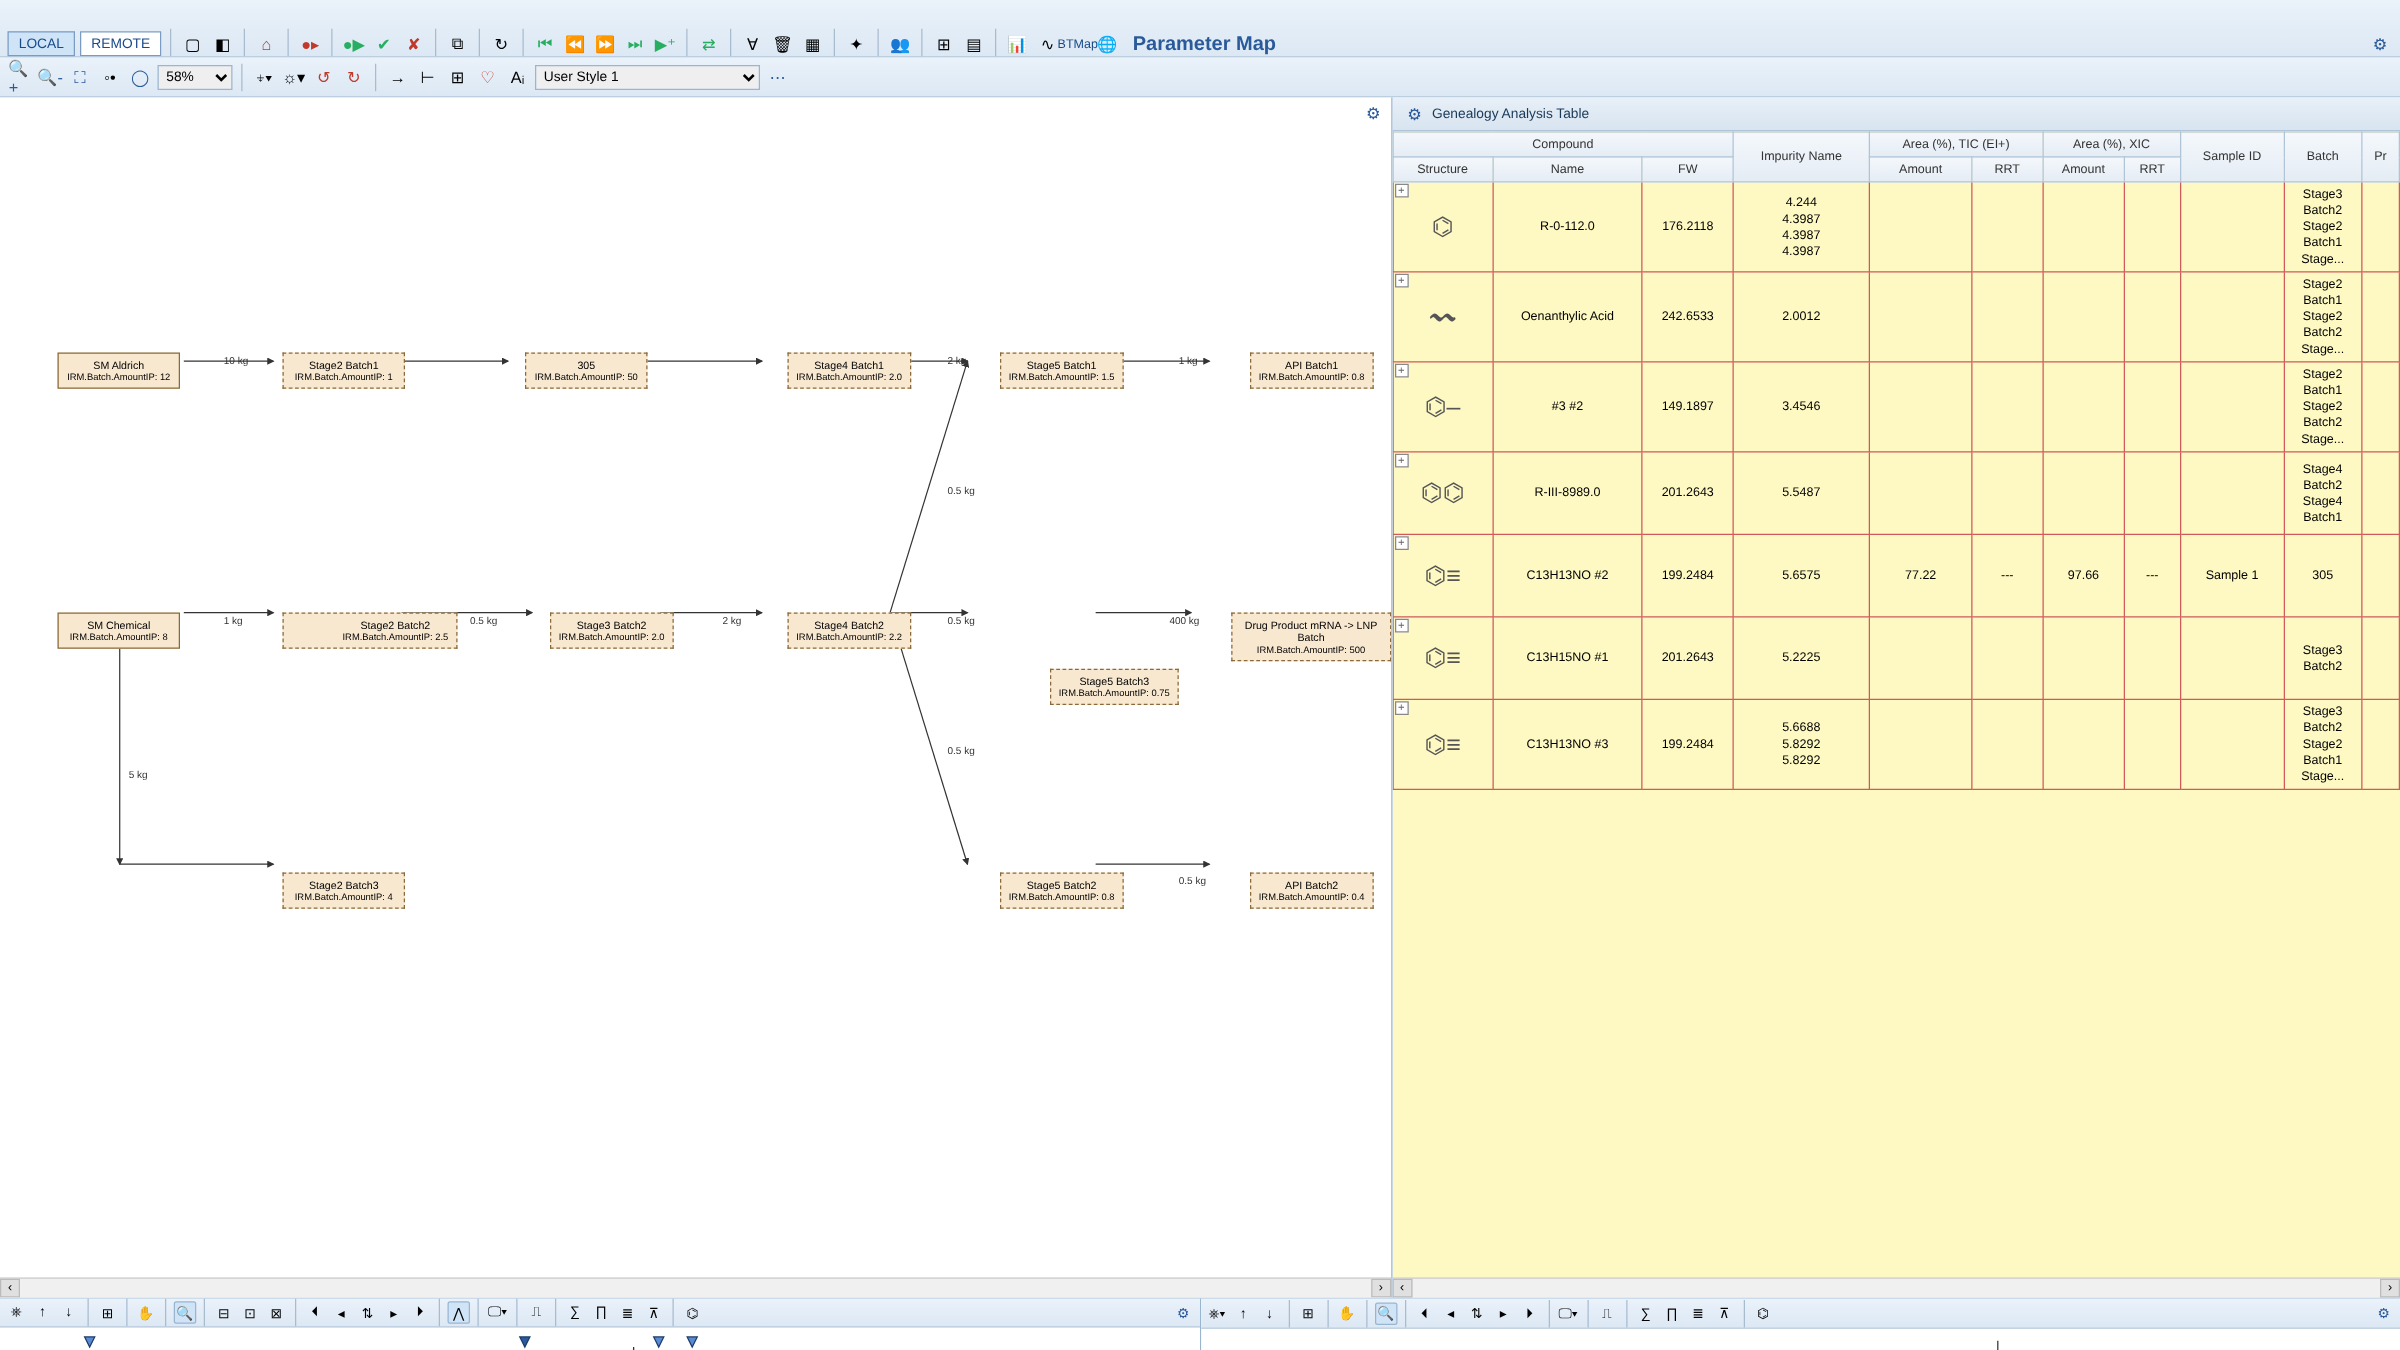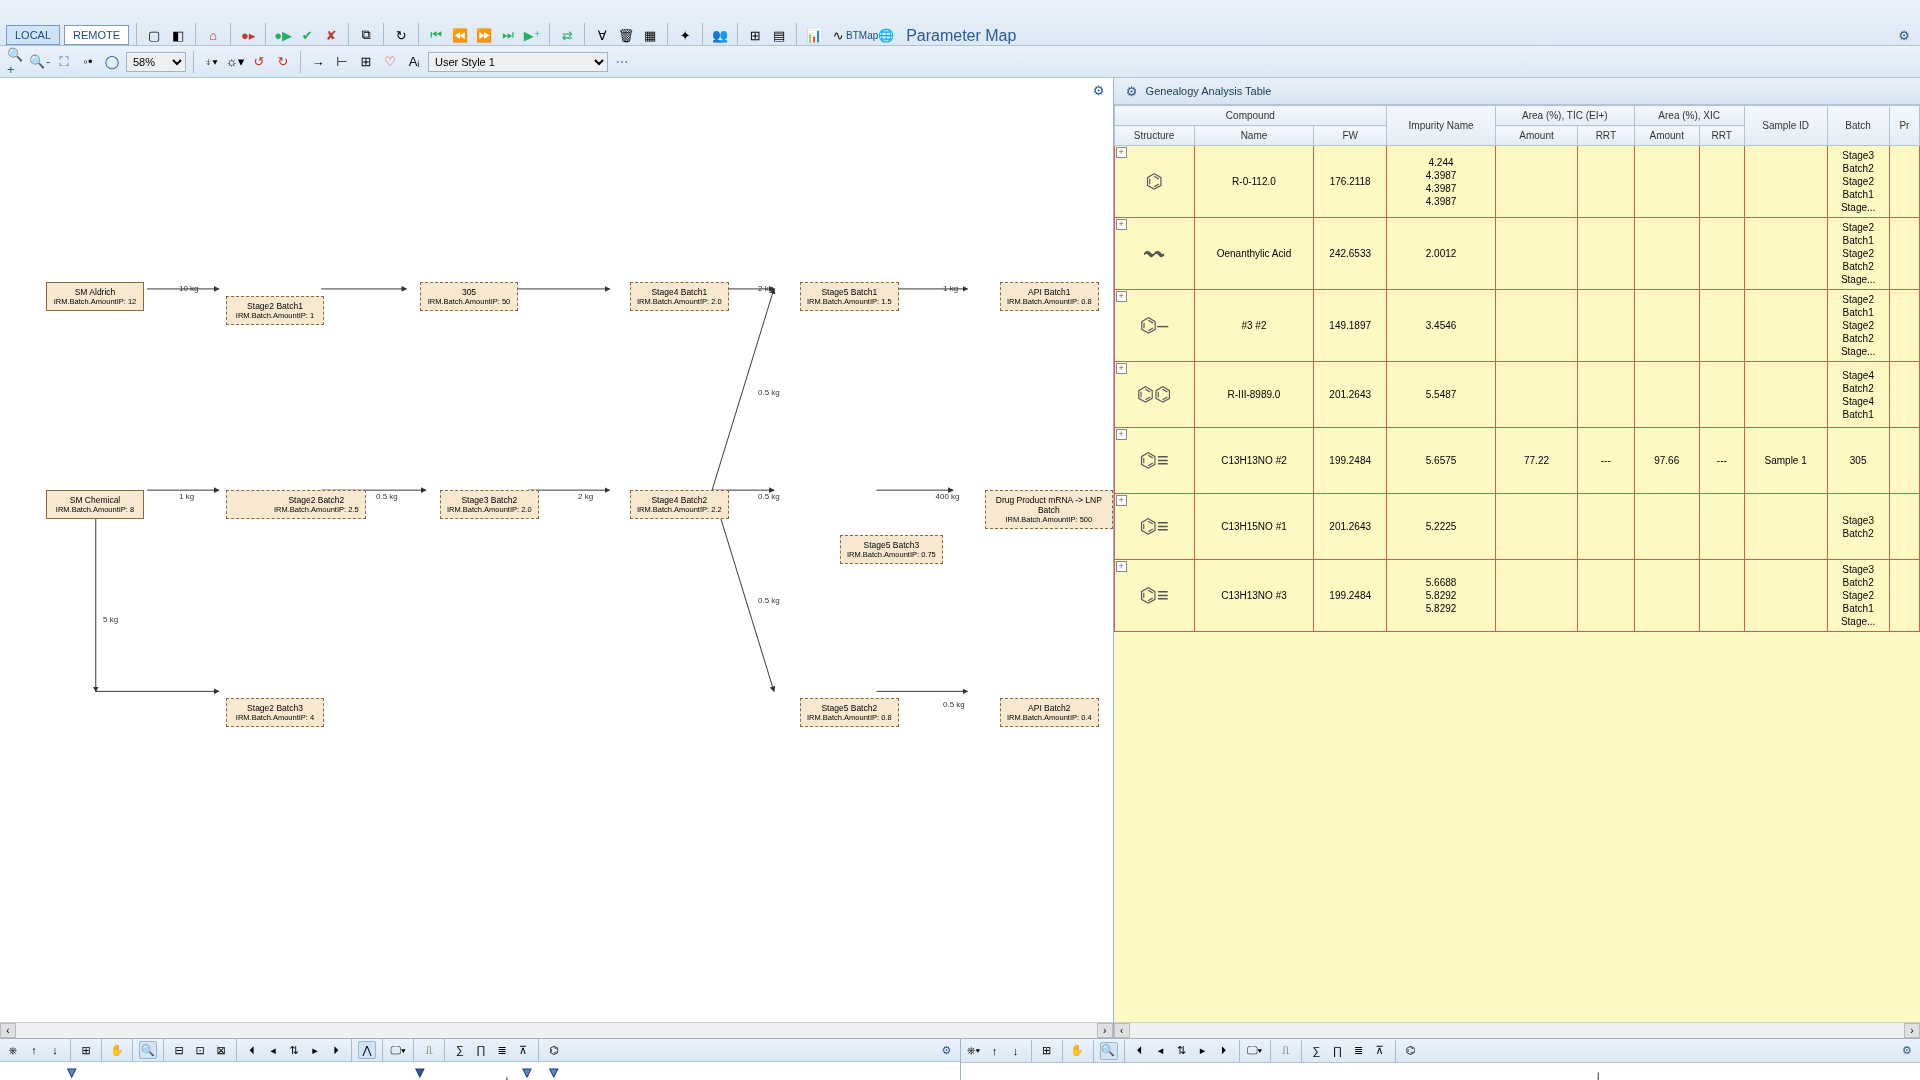--- a/index.html
+++ b/index.html
@@ -4,21 +4,21 @@
 <style>
 * { box-sizing: border-box; margin: 0; padding: 0; }
 body { font-family: "Segoe UI", Tahoma, sans-serif; font-size: 11px; background: #e8f0f8; width: 1920px; height: 1080px; overflow: hidden; position: relative; }
 
 
 .top-toolbar { height: 46px; background: linear-gradient(#eaf2fa,#dce8f4); border-bottom: 1px solid #b0c4d8; display:flex; align-items:flex-end; padding: 0 6px; gap:4px; }
 .mode-btn { border:1px solid #7a9cc2; padding:3px 8px; font-size:11px; background:#fff; color:#1a4a8a; cursor:pointer; }
 .mode-btn.active { background:#d0e4f8; }
 .tb-icon { width:20px; height:20px; display:inline-flex; align-items:center; justify-content:center; border:1px solid transparent; border-radius:2px; cursor:pointer; font-size:13px; }
 .tb-sep { width:1px; height:22px; background:#a8bcd0; margin:0 3px; }
-.param-map { color:#2a5a9a; font-size:16px; font-weight:400; margin-left:6px; }
+.param-map { color:#2a5a9a; font-size:16px; font-weight:700; margin-left:6px; }
 
 
 .second-toolbar { height:32px; background:linear-gradient(#eaf2fa,#dce8f4); border-bottom:1px solid #b0c4d8; display:flex; align-items:center; padding:0 6px; gap:4px; }
 .zoom-sel { width:60px; font-size:11px; border:1px solid #9ab5d0; height:20px; padding:0 2px; }
 .style-sel { width:180px; font-size:11px; border:1px solid #9ab5d0; height:20px; padding:0 2px; }
 
 
 .workspace { display:flex; height: calc(100% - 46px - 32px - 20px - 22px); }
 .diagram-panel { flex: 1 1 58%; background:#fff; position:relative; border-right:1px solid #9ab5d0; overflow:hidden; }
 .genealogy-panel { flex: 0 0 42%; background:#eef4fa; display:flex; flex-direction:column; }
@@ -146,21 +146,21 @@
         <line x1="99" y1="634" x2="226" y2="634"></line>
         <line x1="736" y1="426" x2="800" y2="218"></line>
         <line x1="736" y1="426" x2="800" y2="634"></line>
         <line x1="906" y1="634" x2="1000" y2="634"></line>
       </svg>
     <div id="diagram-nodes">
         <div class="flow-node solid" style="left: 46px; top: 204px;">
           <div>SM Aldrich</div>
           <div style="font-size:7.5px">IRM.Batch.AmountIP: 12</div>
         </div>
-        <div class="flow-node" style="left: 226px; top: 218px;">
+        <div class="flow-node" style="left: 226px; top: 204px;">
           <div>Stage2 Batch1</div>
           <div style="font-size:7.5px">IRM.Batch.AmountIP: 1</div>
         </div>
         <div class="flow-node" style="left: 420px; top: 204px;">
           <div>305</div>
           <div style="font-size:7.5px">IRM.Batch.AmountIP: 50</div>
         </div>
         <div class="flow-node" style="left: 630px; top: 204px;">
           <div>Stage4 Batch1</div>
           <div style="font-size:7.5px">IRM.Batch.AmountIP: 2.0</div>

